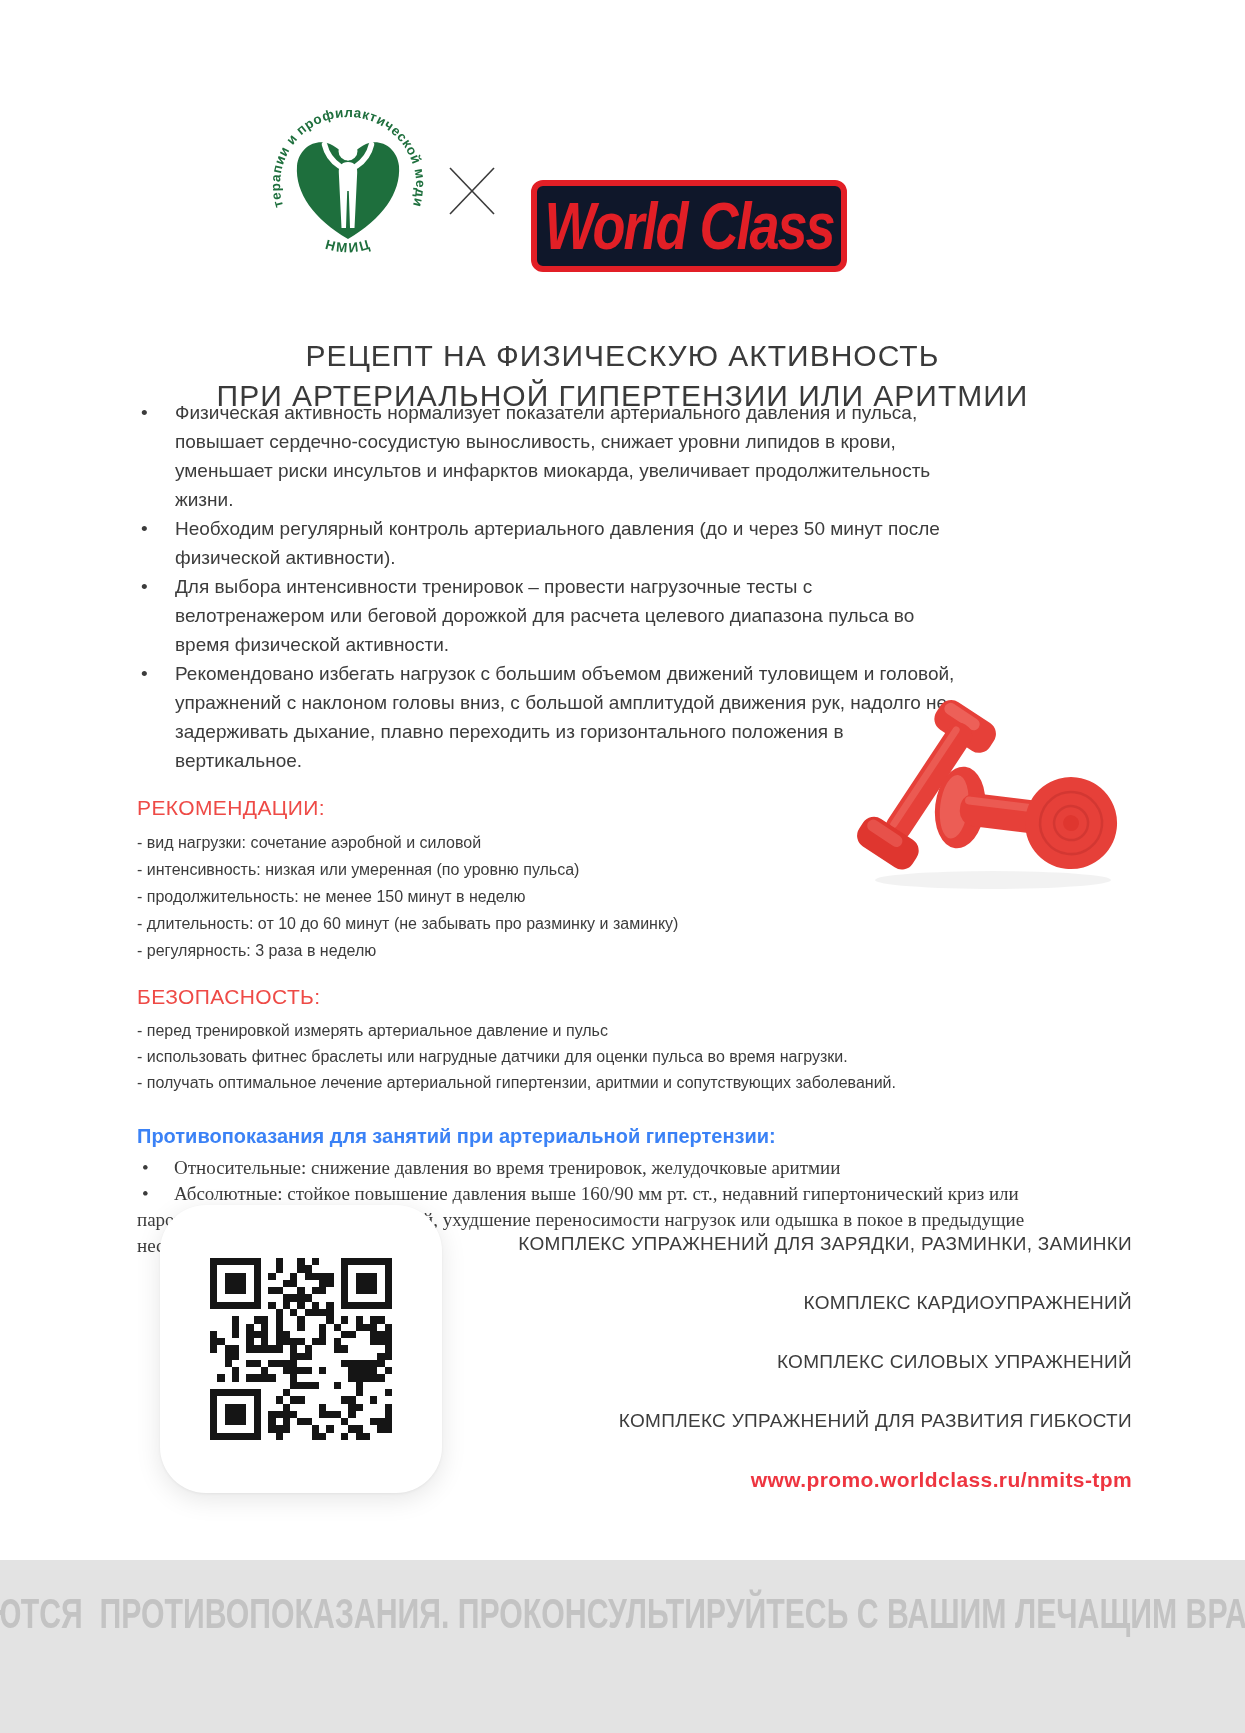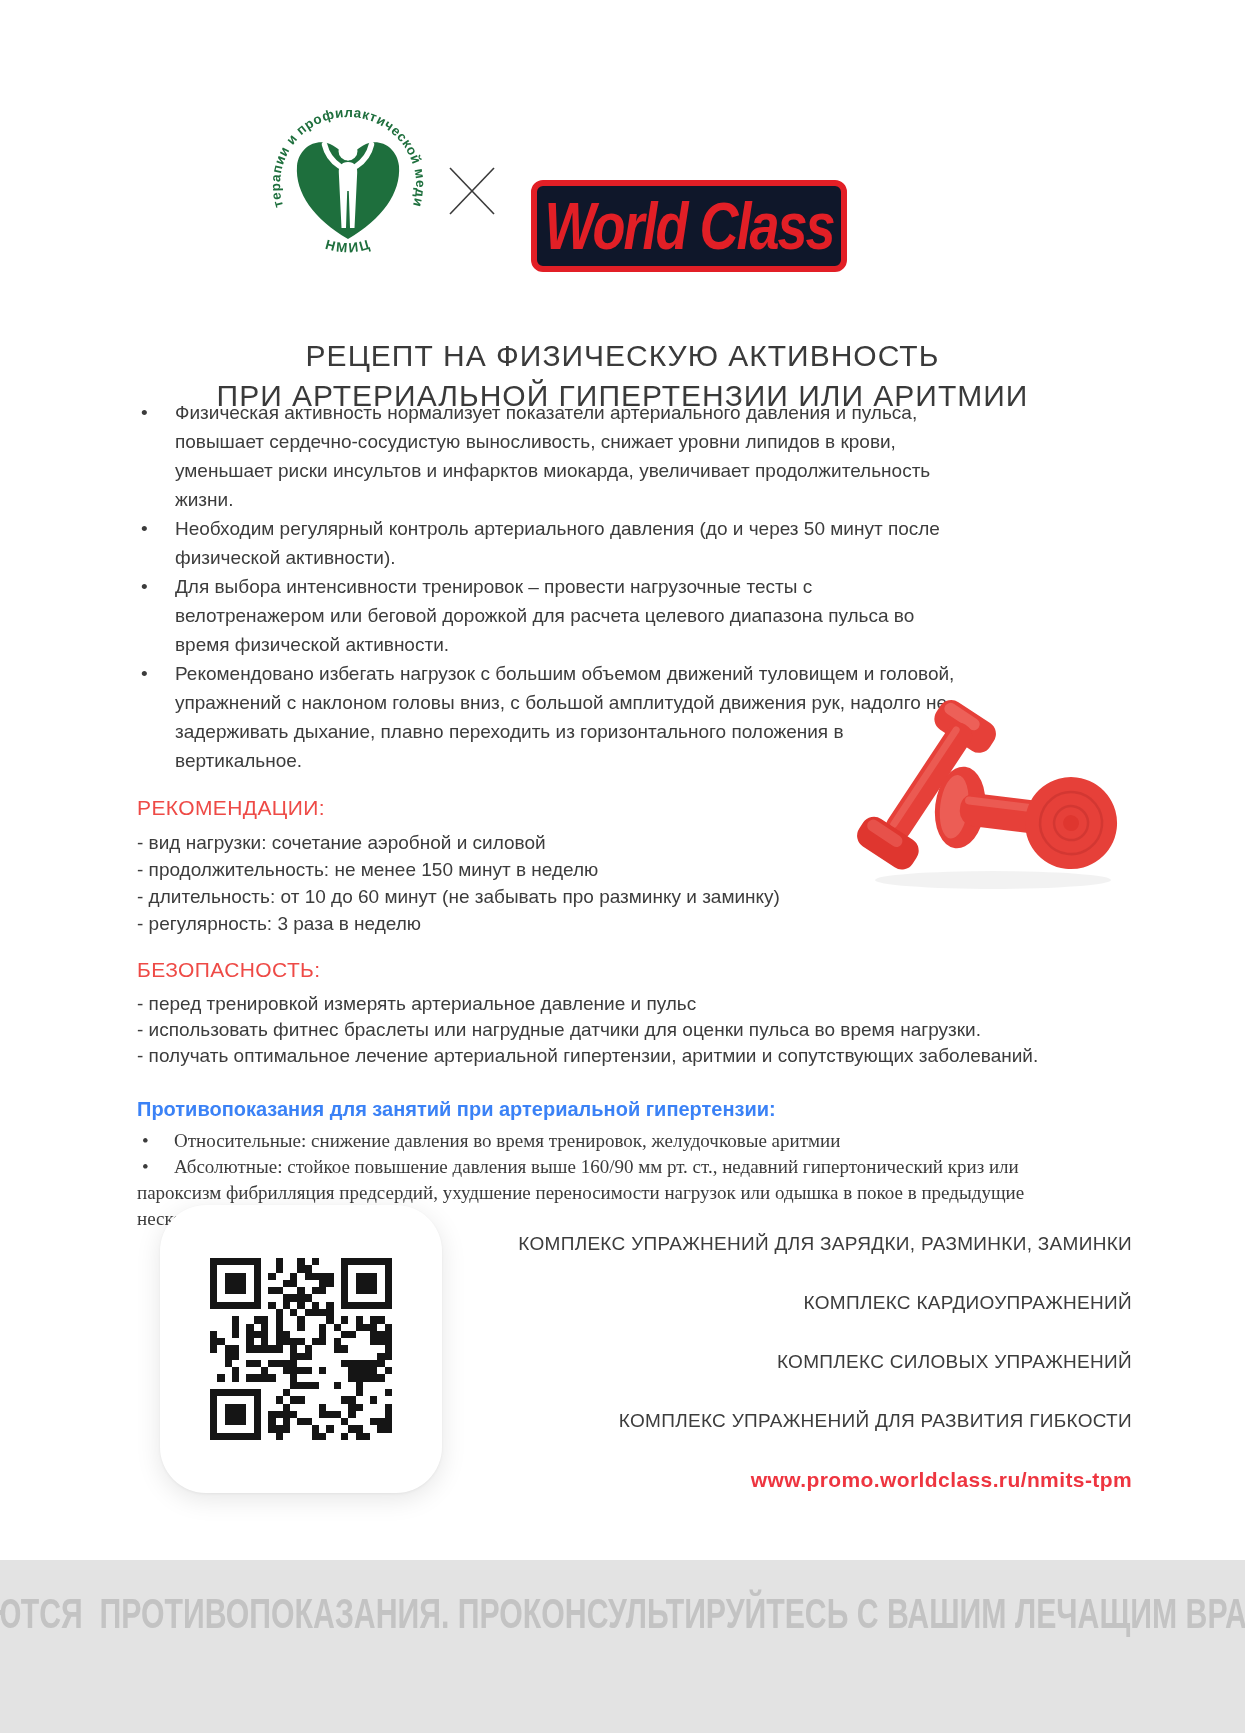--- a/index.html
+++ b/index.html
@@ -26,21 +26,21 @@
     font-size:30px;line-height:40px;letter-spacing:1px;color:#3a3a3a;font-weight:400;
   }
   
   .col{position:absolute;left:137px;top:398px;width:935px;}
   .intro-item{display:flex;font-size:19px;line-height:29px;}
   .intro-item::before{content:"•";width:34px;padding-left:4px;flex:none;}
   .intro-item .t{width:790px;}
   .sec-head{
     color:#ee4a46;font-size:21px;line-height:26px;margin:20px 0 8px 0;letter-spacing:0.4px;
   }
-  .dash-item{font-size:19px;line-height:27px;}
+  .dash-item{font-size:16px;line-height:27px;}
   .safety .dash-item{line-height:26px;}
   .contra-head{
     color:#3b82f6;font-size:20px;line-height:25px;font-weight:bold;margin:28px 0 6px 0;
   }
   .ci{margin:0;font-size:19px;line-height:26px;width:930px;font-family:Liberation Serif, serif;}
   .ci .ci-b{display:inline-block;width:32px;padding-left:5px;}
   .ci .ci-b::before{content:"•";}
   
   .dumbbells{position:absolute;left:843px;top:690px;width:276px;height:202px;}
   
@@ -120,20 +120,21 @@
     <div class="intro-item">
         <div class="t">Для выбора интенсивности тренировок – провести нагрузочные тесты с велотренажером или беговой дорожкой для расчета целевого диапазона пульса во время физической активности.</div>
       </div>
     <div class="intro-item">
         <div class="t">Рекомендовано избегать нагрузок с большим объемом движений туловищем и головой, упражнений с наклоном головы вниз, с большой амплитудой движения рук, надолго не задерживать дыхание, плавно переходить из горизонтального положения в вертикальное.</div>
       </div>
 
     <div class="recs">
       <div class="sec-head">РЕКОМЕНДАЦИИ:</div>
       <div class="dash-item">- вид нагрузки: сочетание аэробной и силовой</div>
+      <div class="dash-item">- интенсивность: низкая или умеренная (по уровню пульса)</div>
       <div class="dash-item">- продолжительность: не менее 150 минут в неделю</div>
       <div class="dash-item">- длительность: от 10 до 60 минут (не забывать про разминку и заминку)</div>
       <div class="dash-item">- регулярность: 3 раза в неделю</div>
     </div>
 
     <div class="safety">
       <div class="sec-head">БЕЗОПАСНОСТЬ:</div>
       <div class="dash-item">- перед тренировкой измерять артериальное давление и пульс</div>
       <div class="dash-item">- использовать фитнес браслеты или нагрудные датчики для оценки пульса во время нагрузки.</div>
       <div class="dash-item">- получать оптимальное лечение артериальной гипертензии, аритмии и сопутствующих заболеваний.</div>

